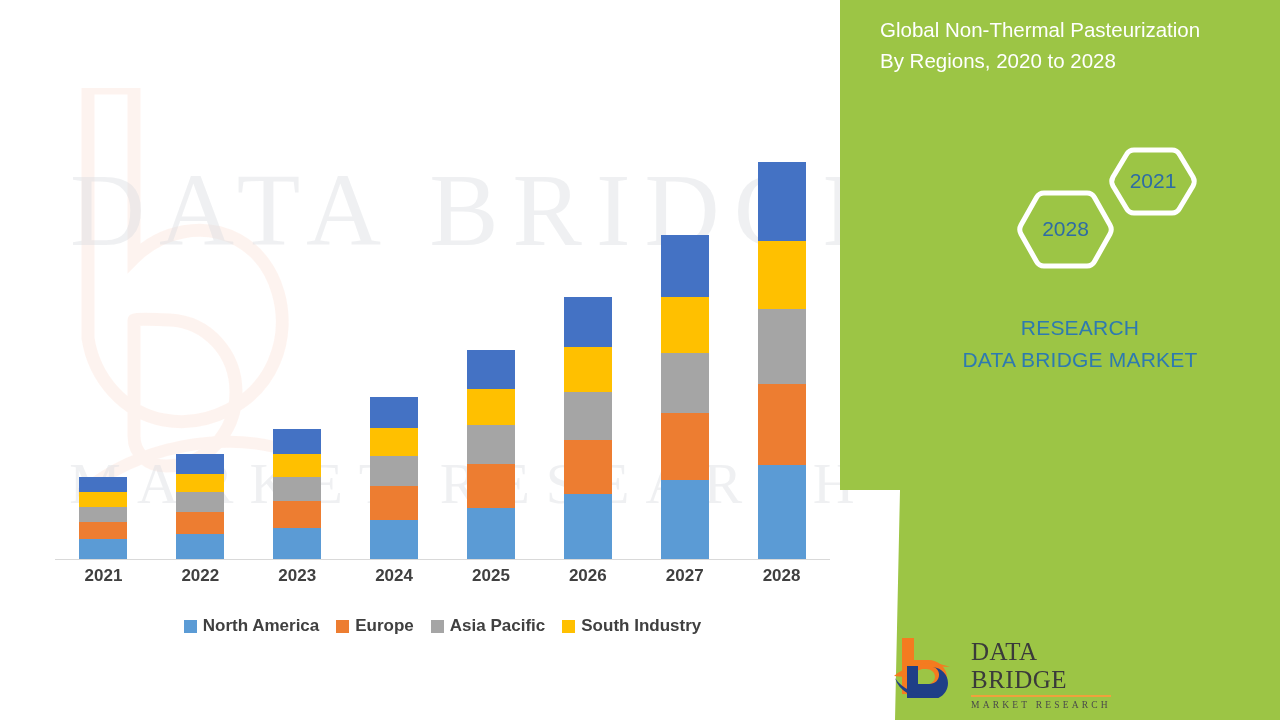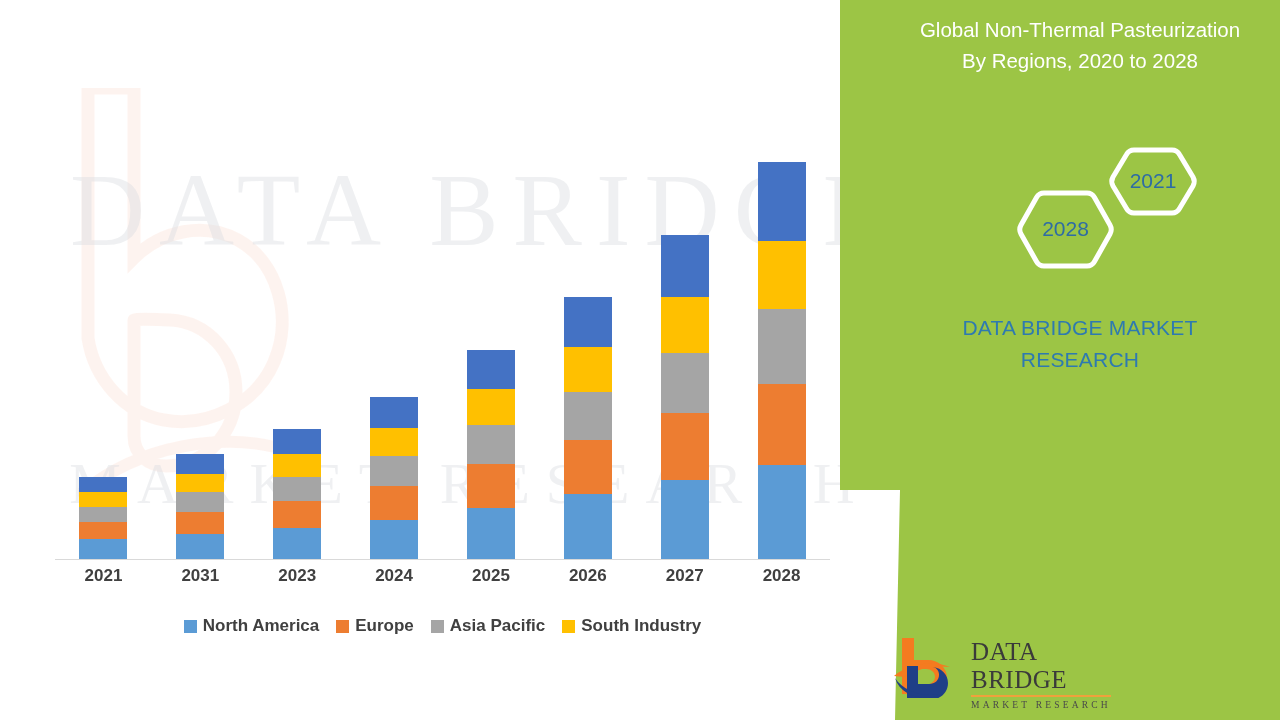--- a/index.html
+++ b/index.html
@@ -67,21 +67,21 @@
   .green-panel {
     position:absolute; right:0; top:0; width:440px; height:720px;
     background:#9bc councils;
   }
   .green-panel {
     background:#9cc545;
     clip-path: polygon(35px 0, 440px 0, 440px 720px, 55px 720px, 60px 490px, 0 490px, 0 0);
   }
   .gp-title {
     position:absolute; right:0; top:14px; width:400px;
-    text-align:center; color:#ffffff; font-size:20.5px;
+    color:#ffffff; font-size:20.5px;
     line-height:31px; font-weight:400;
   }
   .hexes { position:absolute; right:75px; top:145px; width:200px; height:145px; }
   .hex { position:absolute; }
   .hex svg { display:block; }
   .hex-label {
     position:absolute; width:100%; text-align:center;
     color:#2e6ca4; font-size:21px; font-weight:400;
   }
   .dbmr {
@@ -191,21 +191,21 @@
             <div class="seg" style="background: rgb(255, 192, 0); height: 17.3554%;"></div>
             <div class="seg" style="background: rgb(68, 114, 196); height: 19.8347%;"></div>
           </div>
         </div>
       </div>
     <div class="axis-line"></div>
   </div>
 
   <div class="xlabels" id="xlabels">
       <span>2021</span>
-      <span>2031</span>
+      <span>2022</span>
       <span>2023</span>
       <span>2024</span>
       <span>2025</span>
       <span>2026</span>
       <span>2027</span>
       <span>2028</span>
     </div>
 
   <div class="legend" id="legend">
       <div class="lg-item">
@@ -242,22 +242,22 @@
     </div>
     <div class="hex" style="left:8px; top:43px;">
       <svg width="105" height="105" viewBox="0 0 105 105">
         <path d="M31 5 H74 Q79 5 81.5 9.5 L97 37 Q99.5 41.5 97 46 L81.5 73.5 Q79 78 74 78 H31 Q26 78 23.5 73.5 L8 46 Q5.5 41.5 8 37 L23.5 9.5 Q26 5 31 5 Z" fill="none" stroke="#ffffff" stroke-width="5" stroke-linejoin="round"></path>
       </svg>
       <div class="hex-label" style="top:29px; left:0; width:105px;">2028</div>
     </div>
   </div>
 
   <div class="dbmr">
+    <div>RESEARCH</div>
     <div>DATA BRIDGE MARKET</div>
-    <div>RESEARCH</div>
   </div>
 
   <div class="logo">
     <svg class="logo-mark" viewBox="0 0 70 62">
       <path d="M9 2 h12 v22 h14 c11 0 19 8 19 18 c0 7 -4 13 -10 16 l-7 -10 c3 -2 5 -4 5 -7 c0 -5 -4 -8 -9 -8 h-12 v25 h-12 z" fill="#f47b20"></path>
       <path d="M1 40 c14 -12 38 -16 56 -9 c-16 -2 -34 2 -45 10 z" fill="#f47b20"></path>
       <path d="M14 30 h11 v18 h11 c6 0 10 -4 10 -9 c0 -4 -2 -7 -6 -8 c9 1 15 8 15 16 c0 10 -8 17 -19 17 h-22 z" fill="#1f3f87"></path>
       <path d="M2 42 c8 13 28 20 48 16 c-18 8 -42 3 -48 -16 z" fill="#1f3f87"></path>
     </svg>
     <div class="logo-text">

